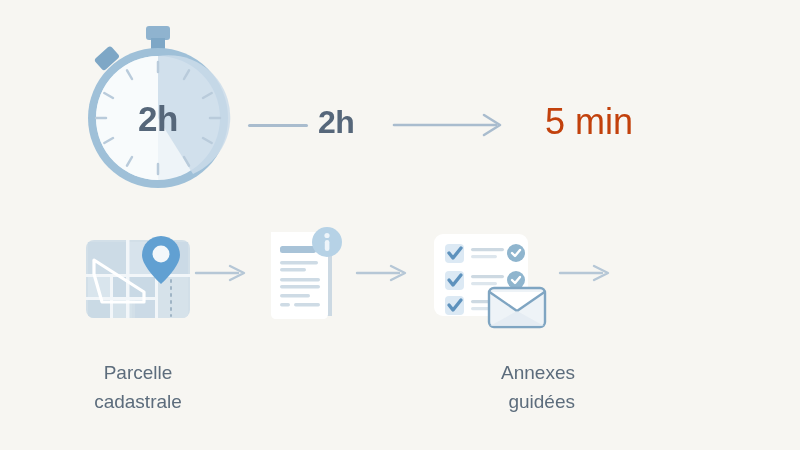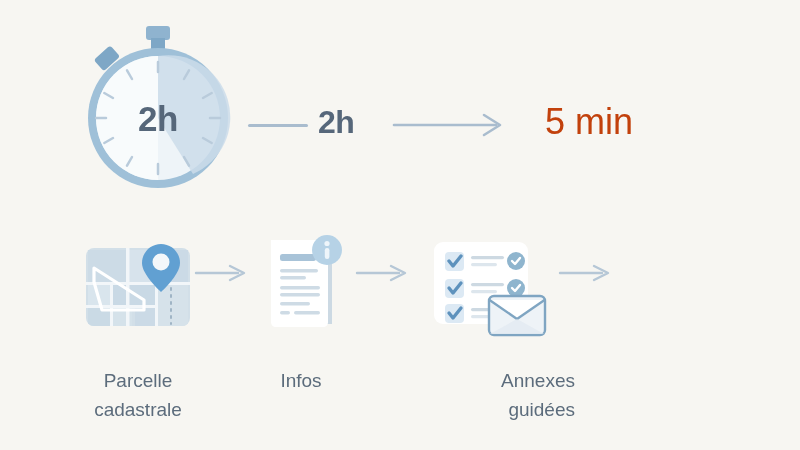--- a/index.html
+++ b/index.html
@@ -99,21 +99,21 @@
   .steprow {
     position: absolute;
     left: 0;
     top: 215px;
     width: 800px;
     height: 235px;
   }
 
   .step {
     position: absolute;
-    top: 16px;
+    top: 8px;
     width: 170px;
     text-align: center;
   }
   .step-1 { left: 53px; }
   .step-2 { left: 216px; }
   .step-3 { left: 405px; text-align: right; }
   .step-4 { left: 585px; }
 
   .step-icon {
     height: 110px;
@@ -271,21 +271,20 @@
             <rect x="45" y="77" width="26" height="3.4" rx="1.7"></rect>
           </g>
 
           <g>
             <circle cx="78" cy="16" r="15" fill="#b6d2e6"></circle>
             <circle cx="78" cy="9.5" r="2.6" fill="#eef5fa"></circle>
             <rect x="75.8" y="14" width="4.6" height="11" rx="2.2" fill="#eef5fa"></rect>
           </g>
         </svg>
       </div>
-      <div class="step-label">Infos</div>
     </div>
 
     <div class="step-arrow arrow-b">
       <svg viewBox="0 0 54 20" width="54" height="20">
         <line x1="2" y1="10" x2="44" y2="10" stroke="#b6c7d6" stroke-width="2.4" stroke-linecap="round"></line>
         <polyline points="36,3 50,10 36,17" fill="none" stroke="#b6c7d6" stroke-width="2.4" stroke-linecap="round" stroke-linejoin="round"></polyline>
       </svg>
     </div>
 
     <div class="step step-3">

